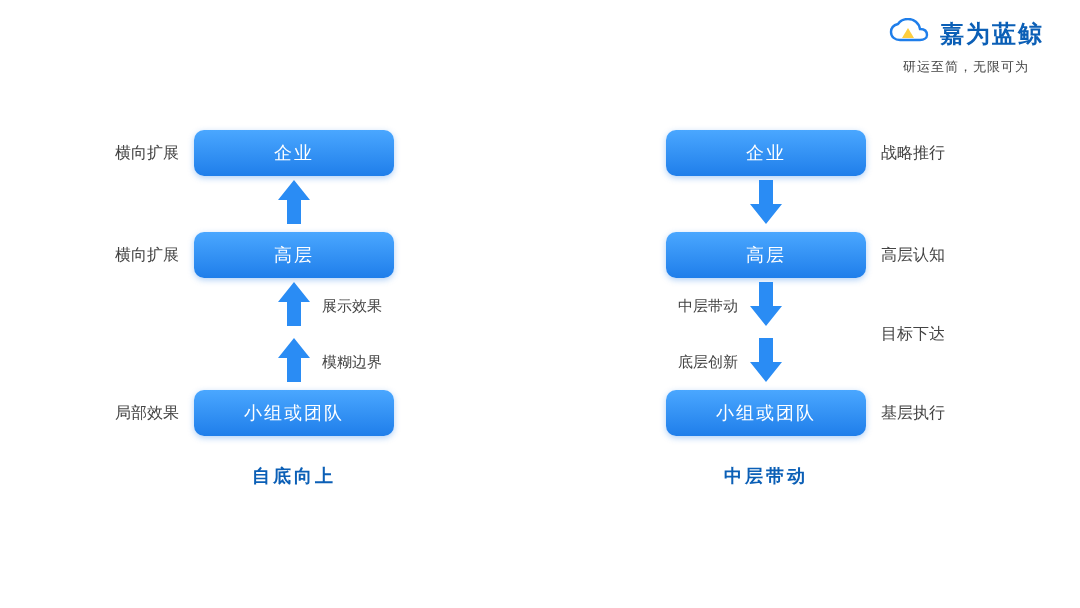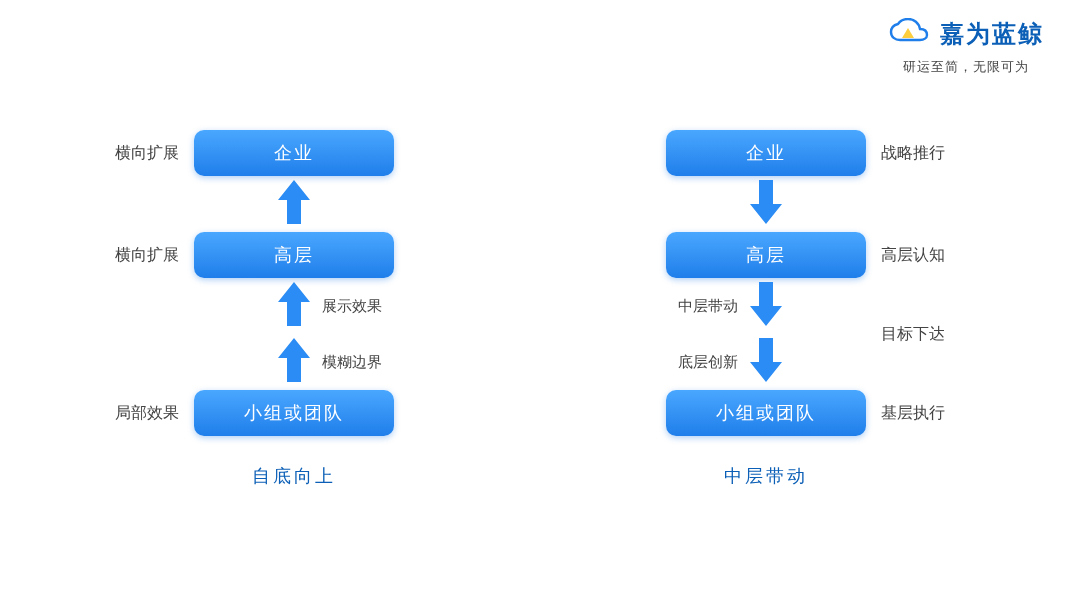--- a/index.html
+++ b/index.html
@@ -31,21 +31,21 @@
   }
   .side-label { font-size: 16px; color: #444; white-space: nowrap; position: absolute; }
   .side-left { right: calc(50% + 115px); }
   .side-right { left: calc(50% + 115px); }
 
   .arrow-row { display: flex; align-items: center; justify-content: center; width: 100%; position: relative; height: 56px; }
   .arrow-label { font-size: 15px; color: #444; position: absolute; white-space: nowrap; }
   .arrow-label.right-of { left: calc(50% + 28px); }
   .arrow-label.left-of  { right: calc(50% + 28px); }
 
-  .sub-title { font-size: 18px; font-weight: 400; color: #0b5fb6; margin-top: 28px; letter-spacing: 3px; }
+  .sub-title { font-size: 18px; font-weight: 700; color: #0b5fb6; margin-top: 28px; letter-spacing: 3px; }
 
   
   .arrow { width: 36px; height: 48px; }
 </style>
 </head>
 <body>
 
 <div class="slide">
 
 

